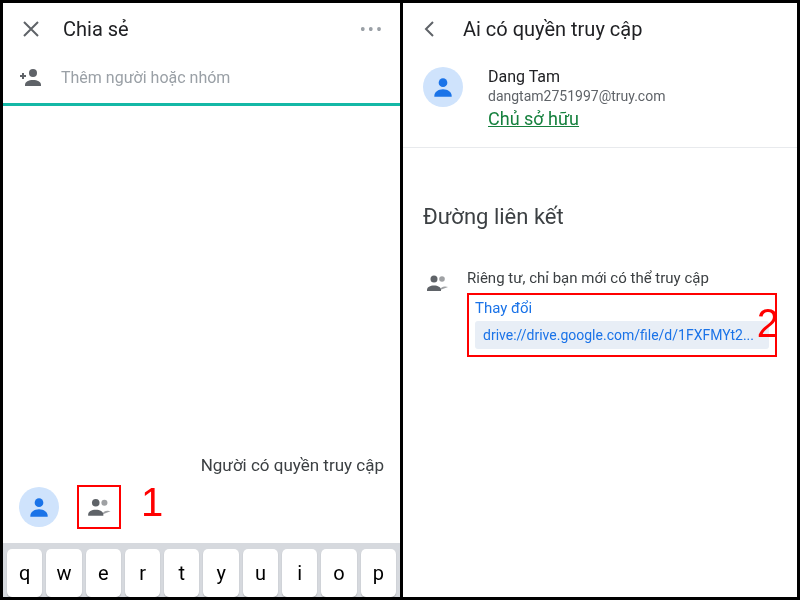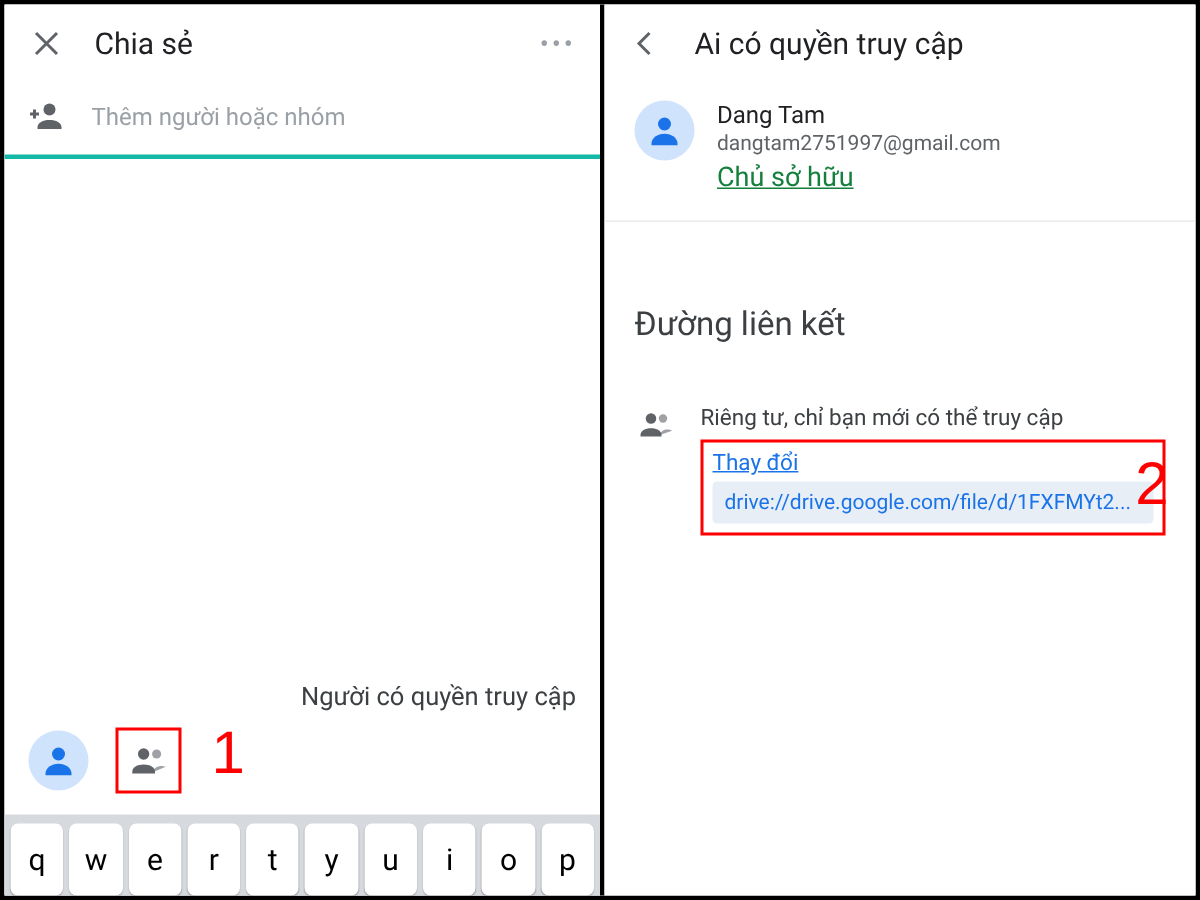--- a/index.html
+++ b/index.html
@@ -26,35 +26,35 @@
   .group-btn { width: 44px; height: 44px; border: 2px solid #f00; display: flex; align-items: center; justify-content: center; }
   .group-btn svg { width: 26px; height: 26px; fill: #5f6368; }
 
   .annot { position: absolute; color: #f00; font-size: 40px; font-weight: 400; font-family: Arial, sans-serif; }
   .annot-1 { left: 138px; bottom: 72px; }
   .annot-2 { right: 18px; top: 298px; }
 
   .keyboard { background: #d6d9de; padding: 6px 4px 0 4px; display: flex; gap: 4px; }
   .key { flex: 1; background: #fff; border-radius: 5px; height: 48px; display: flex; align-items: center; justify-content: center; font-size: 20px; color: #000; box-shadow: 0 1px 1px rgba(0,0,0,.25); }
 
-  .owner-block { display: flex; gap: 15px; padding: 12px 20px 18px 20px; border-bottom: 1px solid #e8eaed; }
+  .owner-block { display: flex; gap: 25px; padding: 12px 20px 18px 20px; border-bottom: 1px solid #e8eaed; }
   .owner-info { display: flex; flex-direction: column; gap: 2px; }
   .owner-name { font-size: 16px; color: #202124; }
   .owner-email { font-size: 14px; color: #5f6368; }
   .owner-role { font-size: 18px; color: #15803d; margin-top: 2px; text-decoration: underline; }
 
   .link-section { padding: 16px 20px; }
   .link-heading { font-size: 22px; color: #3c4043; margin-bottom: 12px; margin-top: 40px; }
   .link-row { display: flex; gap: 16px; align-items: flex-start; margin-top: 40px; }
   .link-icon { width: 28px; display: flex; justify-content: center; padding-top: 2px; }
   .link-icon svg { width: 24px; height: 24px; fill: #5f6368; }
   .link-body { flex: 1; }
   .privacy-text { font-size: 15px; color: #3c4043; margin-bottom: 6px; }
   .link-box { border: 2.5px solid #f00; padding: 4px 6px 6px 6px; }
-  .change-link { color: #1a73e8; font-size: 15px; margin-bottom: 4px; cursor: pointer; text-decoration: underline; }
+  .change-link { color: #1a73e8; font-size: 15px; margin-bottom: 4px; cursor: pointer; }
   .url-pill { background: #e8eef6; color: #1a73e8; font-size: 14px; padding: 6px 8px; border-radius: 3px; white-space: nowrap; overflow: hidden; text-overflow: ellipsis; }
 
   .svg-stroke { fill: none; stroke: currentColor; stroke-width: 2; }
 </style>
 </head>
 <body>
 
 <div class="frame">
 
   <div class="panel panel-left">
@@ -127,21 +127,21 @@
 
     <div class="owner-block">
       <div class="avatar">
         <svg viewBox="0 0 24 24">
             <circle cx="12" cy="8" r="4"></circle>
             <path d="M4 20c0-3.3 3.6-6 8-6s8 2.7 8 6v1H4z"></path>
           </svg>
       </div>
       <div class="owner-info">
         <div class="owner-name">Dang Tam</div>
-        <div class="owner-email">dangtam2751997@gmail.com</div>
+        <div class="owner-email">dangtam2751997@truy.com</div>
         <div class="owner-role">Chủ sở hữu</div>
       </div>
     </div>
 
     <div class="link-section">
       <div class="link-heading">Đường liên kết</div>
       <div class="link-row">
         <div class="link-icon">
           <svg viewBox="0 0 24 24">
               <circle cx="9" cy="8" r="3.5"></circle>

